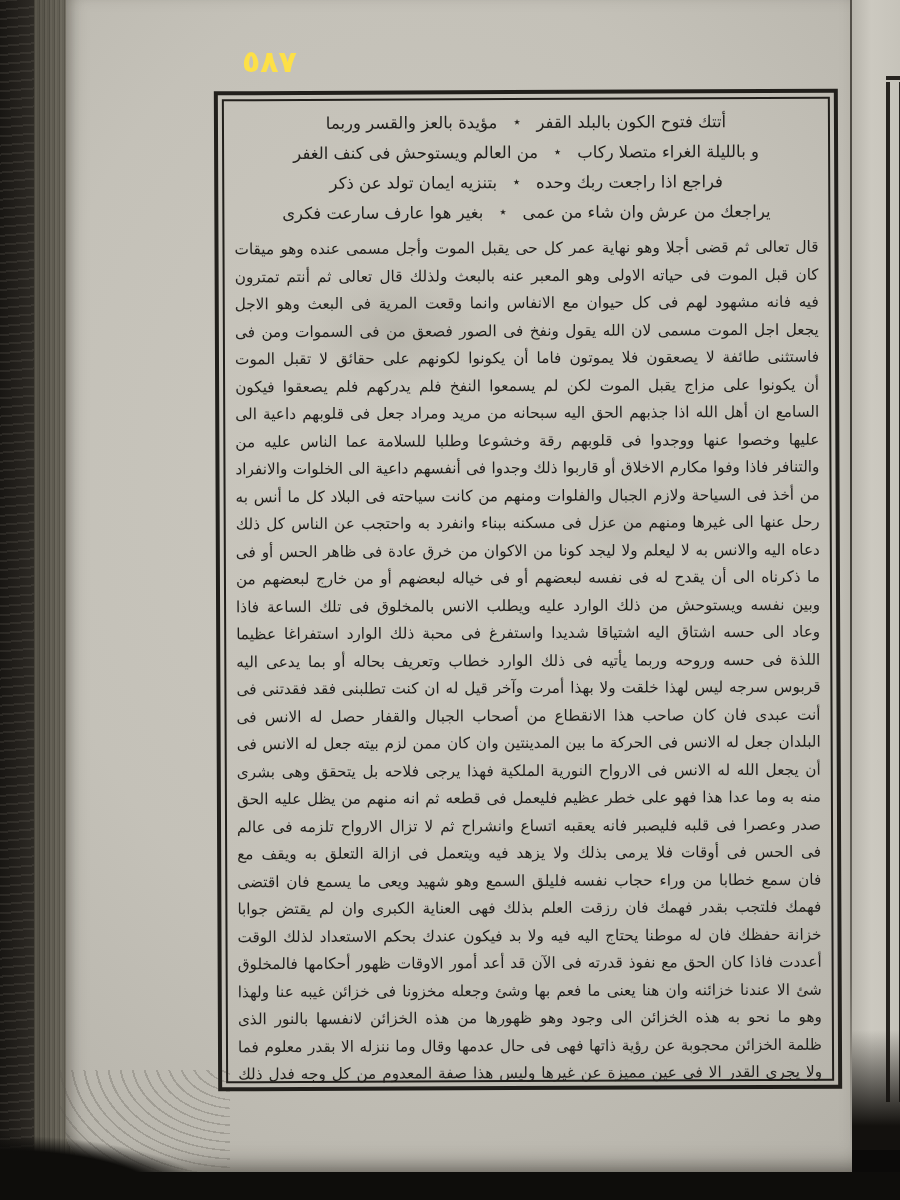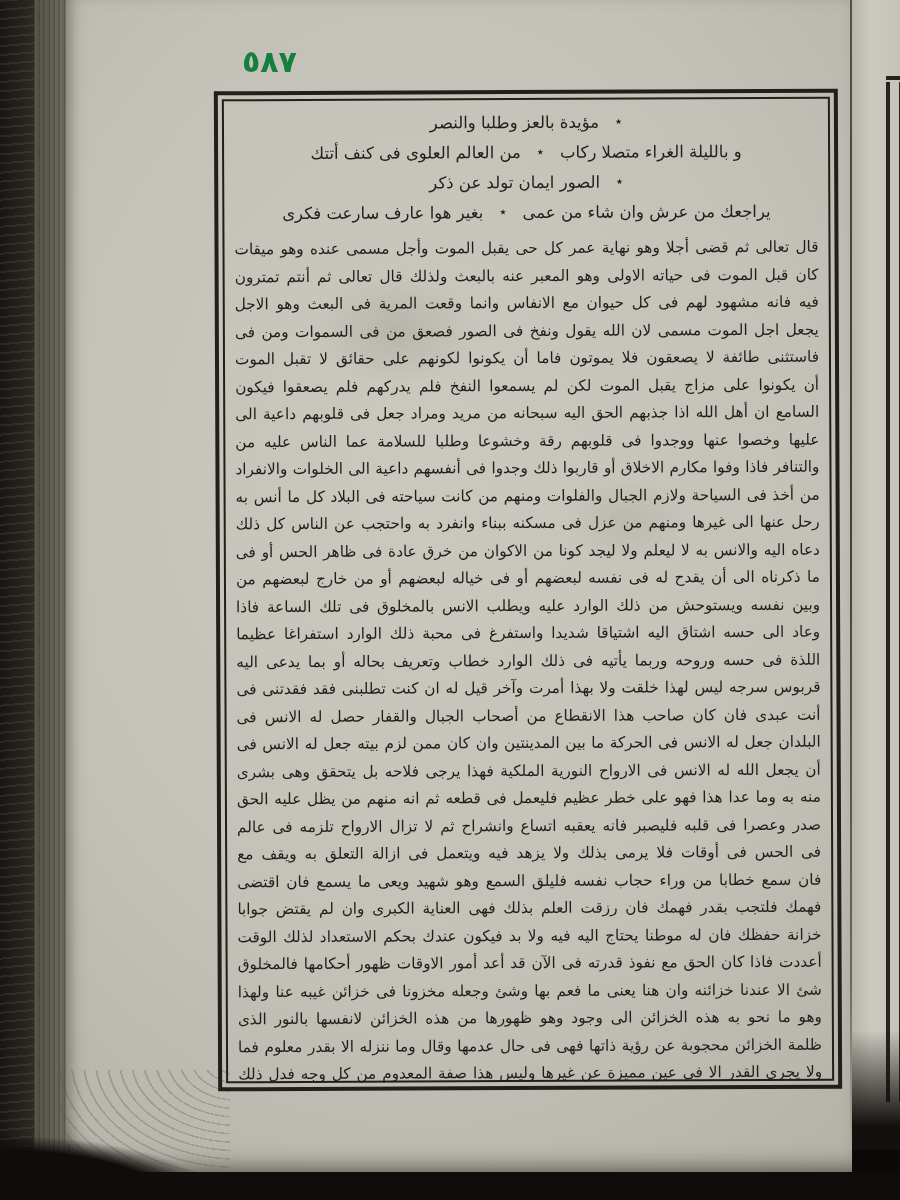--- a/index.html
+++ b/index.html
@@ -66,21 +66,21 @@
     position:absolute;left:60px;bottom:20px;width:170px;height:110px;
     border-bottom-left-radius:90px 70px;
     background:
       repeating-radial-gradient(ellipse 200px 140px at 105% -10%,
         rgba(0,0,0,0) 0 10px, rgba(90,86,78,.35) 10px 12px);
     opacity:.8;
   }
   
   .page-number{
     position:absolute;left:242px;top:44px;
-    font-size:30px;font-weight:bold;color:#15803d;letter-spacing:2px;
+    font-size:30px;font-weight:bold;color:#fde047;letter-spacing:2px;
   }
   
   .frame{
     position:absolute;left:216px;top:90px;width:624px;height:1000px;
     border:4px solid #211f1b;box-sizing:border-box;
     transform:rotate(-0.25deg);
   }
   .frame-inner{
     position:absolute;inset:4px;border:2px solid #211f1b;
     padding:6px 10px 0 10px;box-sizing:border-box;
@@ -115,31 +115,33 @@
     <div class="next-frame-v"></div>
     <div class="next-shadow"></div>
   </div>
 
   <div class="page-number">٥٨٧</div>
 
   <div class="frame">
     <div class="frame-inner">
       <div class="poetry-block">
           <div class="poetry-line">
+            <span>أتتك فتوح الكون بالبلد القفر</span>
             <span class="poetry-sep">٭</span>
-            <span>مؤيدة بالعز وطلبا والنصر</span>
+            <span>مؤيدة بالعز والقسر وربما</span>
           </div>
           <div class="poetry-line">
             <span>و بالليلة الغراء متصلا ركاب</span>
             <span class="poetry-sep">٭</span>
-            <span>من العالم العلوى فى كنف أتتك</span>
+            <span>من العالم ويستوحش فى كنف الغفر</span>
           </div>
           <div class="poetry-line">
+            <span>فراجع اذا راجعت ربك وحده</span>
             <span class="poetry-sep">٭</span>
-            <span>الصور ايمان تولد عن ذكر</span>
+            <span>بتنزيه ايمان تولد عن ذكر</span>
           </div>
           <div class="poetry-line">
             <span>يراجعك من عرش وان شاء من عمى</span>
             <span class="poetry-sep">٭</span>
             <span>بغير هوا عارف سارعت فكرى</span>
           </div>
         </div>
       <div class="body-block">
           <div class="body-line">قال تعالى ثم قضى أجلا وهو نهاية عمر كل حى يقبل الموت وأجل مسمى عنده وهو ميقات حياة كل من</div>
           <div class="body-line">كان قبل الموت فى حياته الاولى وهو المعبر عنه بالبعث ولذلك قال تعالى ثم أنتم تمترون يعنى فيه فان الموت لا يمترون</div>

